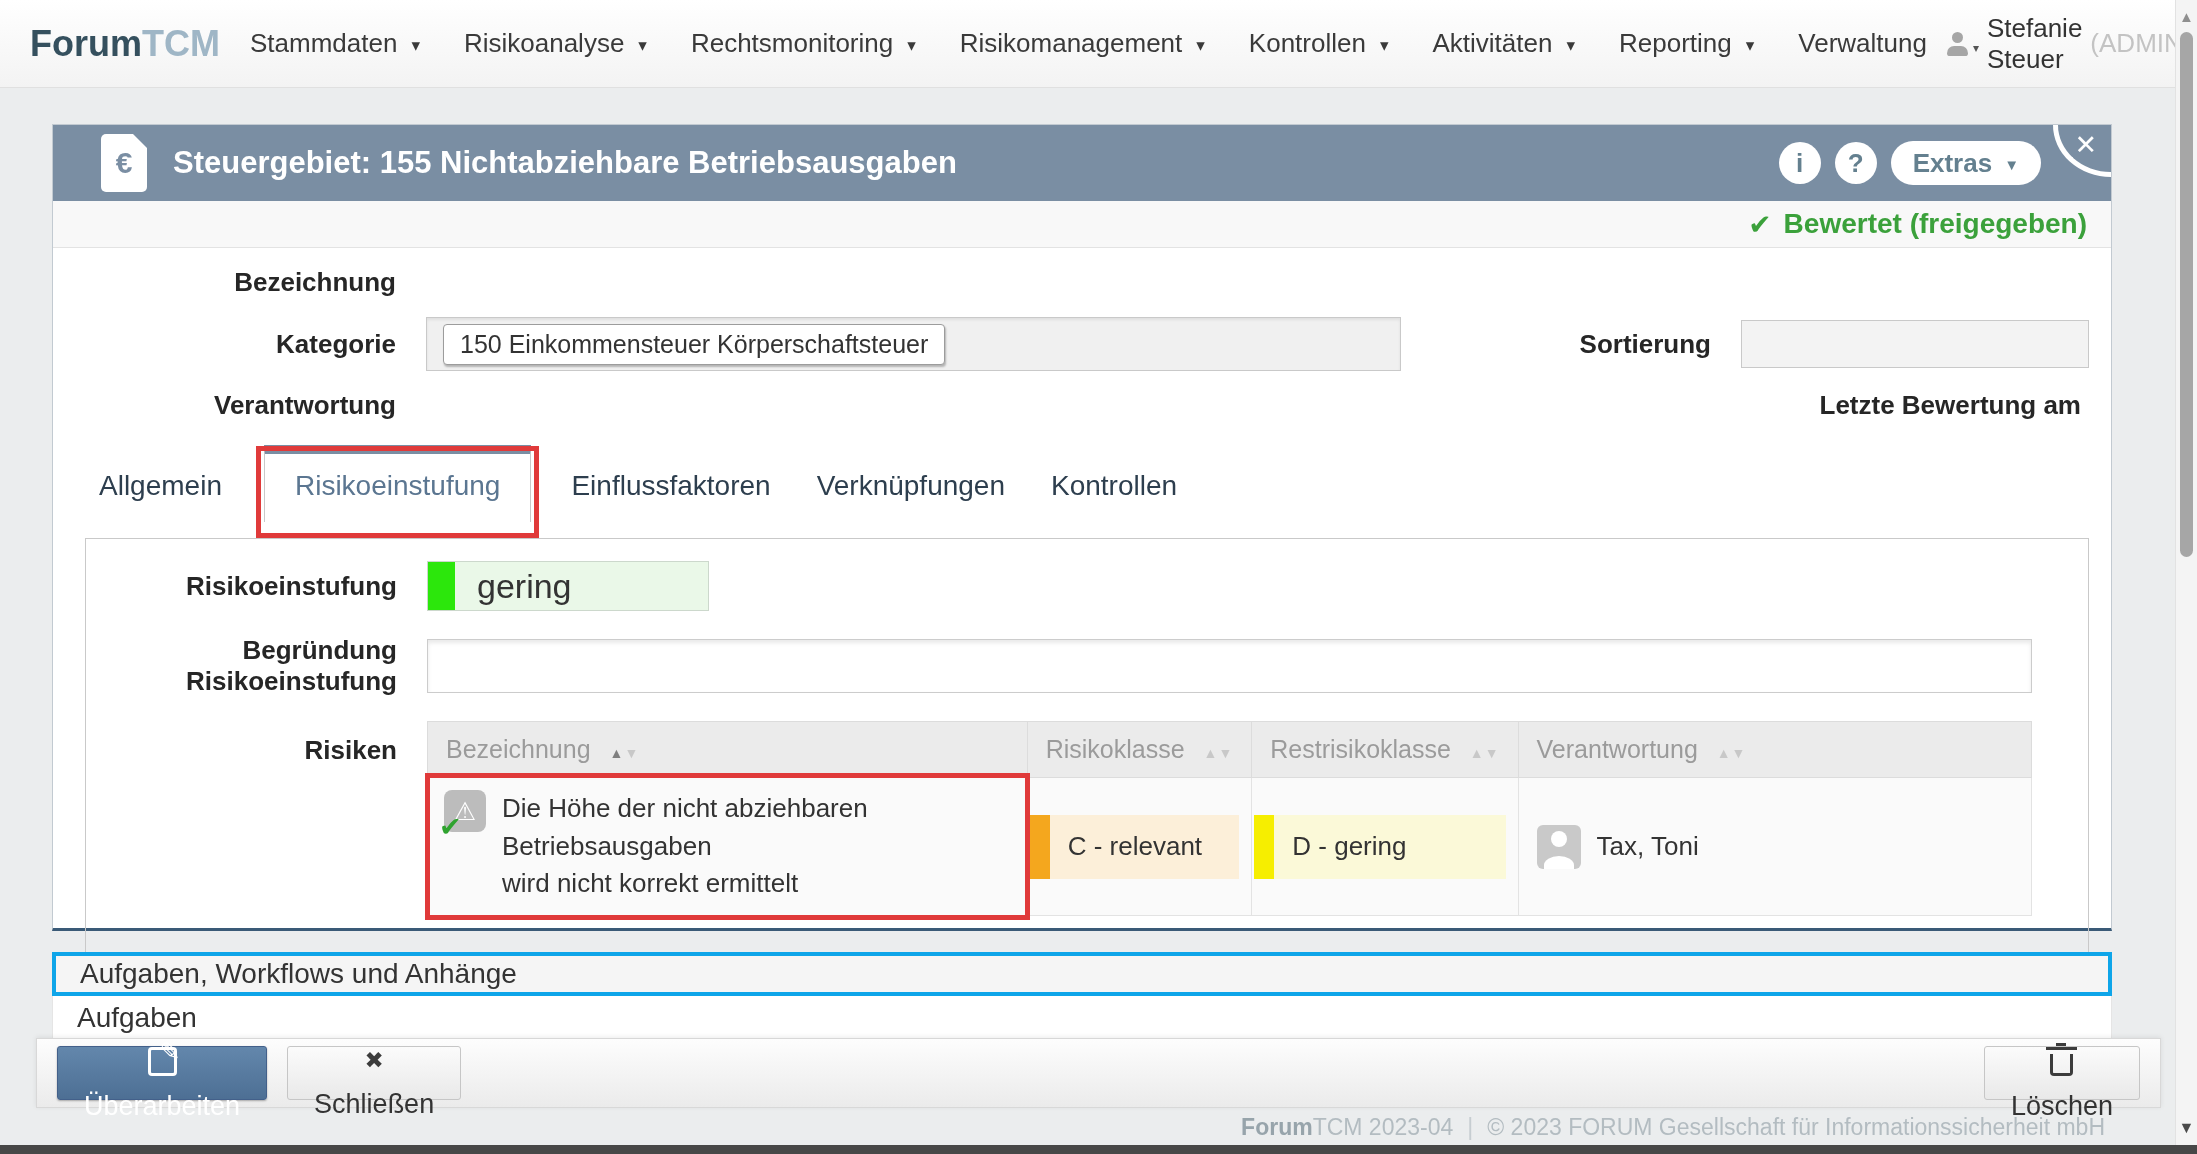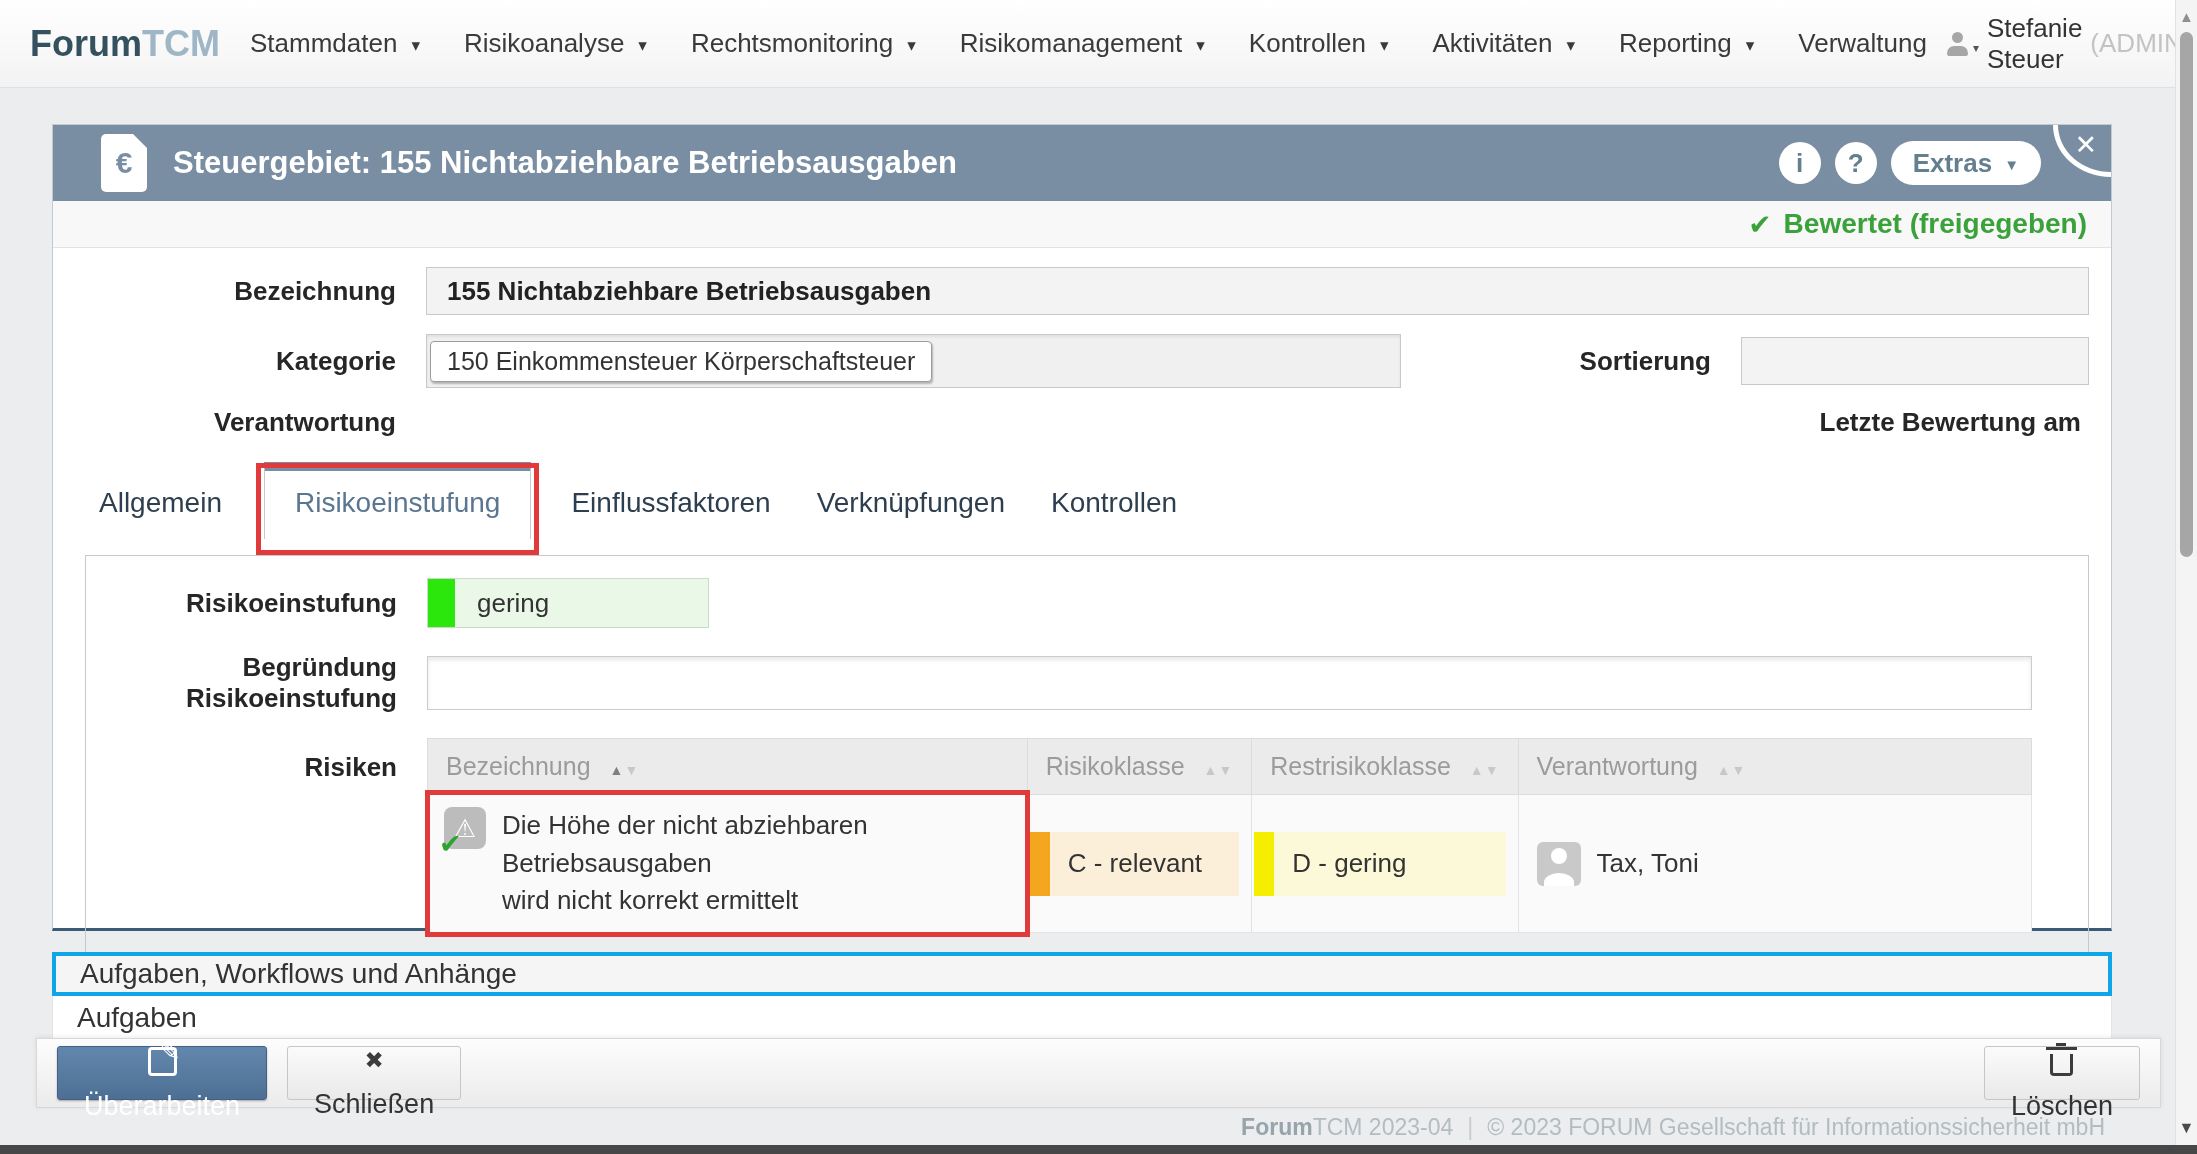--- a/index.html
+++ b/index.html
@@ -56,42 +56,42 @@
 
   .status-row{height:46px;background:#f8f8f8;border-bottom:1px solid #e3e3e3;display:flex;align-items:center;
               justify-content:flex-end;gap:12px;padding-right:24px;font-size:28px;font-weight:bold;color:#3ba13b;}
   .status-row .check{font-size:28px;}
 
   .form-row{display:flex;align-items:center;margin-top:19px;}
   .flabel{width:373px;text-align:right;padding-right:30px;box-sizing:border-box;font-size:26px;font-weight:bold;color:#262626;flex:none;}
   .flabel2{flex:1;text-align:right;padding-right:30px;font-size:26px;font-weight:bold;color:#262626;white-space:nowrap;}
   .field{height:48px;background:#f3f3f3;border:1px solid #c9c9c9;box-sizing:border-box;display:flex;align-items:center;}
   .field.main{flex:1;margin-right:22px;padding-left:20px;font-size:26px;font-weight:bold;color:#222;}
-  .field.chipfield{width:975px;height:54px;background:#f0f0f0;box-shadow:inset 0 2px 3px rgba(0,0,0,0.07);padding-left:3px;flex:none;}
+  .field.chipfield{width:975px;height:54px;background:#f0f0f0;box-shadow:inset 0 2px 3px rgba(0,0,0,0.07);padding-left:16px;flex:none;}
   .chip{background:#fff;border:1px solid #9c9c9c;border-radius:4px;box-shadow:1px 2px 2px rgba(0,0,0,0.25);
         padding:5px 16px;font-size:25px;color:#333;white-space:nowrap;}
   .field.small{width:348px;margin-right:22px;flex:none;}
   .field.date{justify-content:center;font-size:26px;color:#333;}
 
   
   .tabs{display:flex;align-items:flex-end;padding-left:46px;margin-top:24px;position:relative;}
   .tab{font-size:28px;color:#2d3e4e;padding:0 0 20px 0;margin-right:46px;cursor:pointer;white-space:nowrap;}
   .tab.active{position:relative;background:#fff;border:1px solid #c9c9c9;border-bottom:none;border-top:9px solid #7a8ea3;
               padding:16px 30px 20px;margin-right:40px;margin-left:-4px;color:#5b7691;}
   .annot-tab{position:absolute;left:-9px;right:-9px;top:-8px;bottom:-16px;border:5px solid #e03a3a;pointer-events:none;z-index:3;}
 
   
   .tab-box{margin:16px 22px 0 32px;border:1px solid #c9c9c9;padding:22px 0 36px;}
   .tb-row{display:flex;align-items:center;margin-bottom:24px;}
   .tb-row.top{align-items:flex-start;}
   .tb-label{width:341px;text-align:right;padding-right:30px;box-sizing:border-box;font-size:26px;font-weight:bold;color:#262626;flex:none;}
   .tb-row.top .tb-label{padding-top:14px;}
   .risk-field{width:282px;height:50px;border:1px solid #ccd8cc;background:#eaf8e8;display:flex;align-items:center;box-sizing:border-box;}
   .risk-swatch{width:27px;height:100%;background:#2ce70c;flex:none;}
-  .risk-value{margin-left:22px;font-size:26px;color:#333;}
+  .risk-value{margin-left:22px;font-size:34px;color:#333;}
   .begr-field{flex:1;margin-right:56px;height:54px;background:#fff;border:1px solid #ccc;box-sizing:border-box;
               box-shadow:inset 0 3px 4px rgba(0,0,0,0.09);font-size:26px;color:#333;padding:0 14px;display:flex;align-items:center;}
 
   
   .risk-table{flex:1;margin-right:56px;border-collapse:collapse;table-layout:fixed;}
   .risk-table th{background:#ebebeb;border:1px solid #dcdcdc;font-size:25px;color:#9b9b9b;font-weight:normal;
                  text-align:left;padding:13px 18px;cursor:pointer;white-space:nowrap;}
   .risk-table td{background:#fafafa;border:1px solid #e3e3e3;vertical-align:middle;}
   .sort{font-size:14px;margin-left:12px;letter-spacing:1px;}
   .sort .s-dark{color:#7f7f7f;} .sort .s-light{color:#c8c8c8;}
@@ -220,21 +220,20 @@
           </div>
       </div>
 
       <div class="status-row">
         <span class="check">✔</span>
         <span>Bewertet (freigegeben)</span>
       </div>
 
       <div class="form-row">
         <div class="flabel">Bezeichnung</div>
-        <div class="field main">155 Nichtabziehbare Betriebsausgaben</div>
       </div>
 
       <div class="form-row">
         <div class="flabel">Kategorie</div>
         <div class="field chipfield">
           <span class="chip">150 Einkommensteuer Körperschaftsteuer</span>
         </div>
         <div class="flabel2">Sortierung</div>
         <div class="field small"></div>
       </div>

